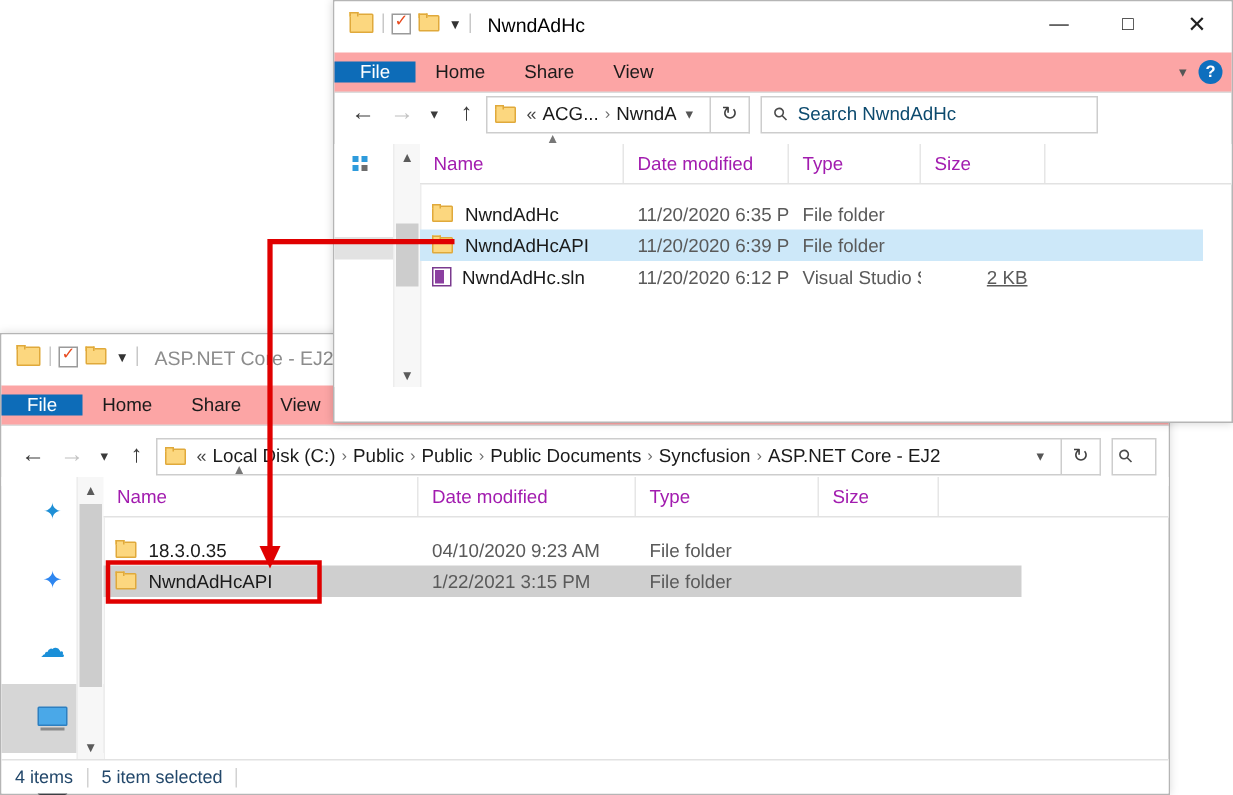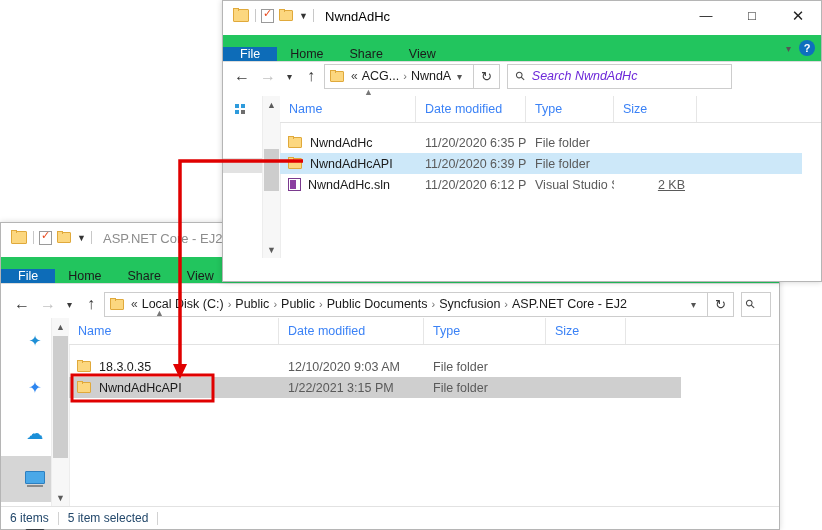--- a/index.html
+++ b/index.html
@@ -25,21 +25,21 @@
   .qat-sep{width:1px;height:13px;background:#c8c8c8;display:inline-block;}
   .prop-ico{width:13px;height:14px;border:1px solid #9a9a9a;background:#fff;position:relative;box-sizing:border-box;}
   .prop-ico:after{content:"✓";position:absolute;left:1px;top:-3px;font-size:11px;color:#e8491d;font-weight:bold;}
   .qat-caret{font-size:9px;color:#333;line-height:1;position:relative;top:1px;}
   .wtitle{position:absolute;left:102px;top:8px;font-size:13px;color:#000;white-space:nowrap;}
   .wtitle.inactive{color:#8c8c8c;}
   .wbtns{position:absolute;right:0;top:0;display:flex;}
   .wbtn{width:46px;height:29px;display:flex;align-items:center;justify-content:center;font-size:13px;color:#222;}
   .wbtn.close{font-size:15px;}
 
-  .ribbon{height:26px;background:#22c55e;border-bottom:1px solid #dcdcdc;position:relative;display:flex;align-items:flex-end;}
+  .ribbon{height:26px;background:#fca5a5;border-bottom:1px solid #dcdcdc;position:relative;display:flex;align-items:center;}
   .rtab{padding:0 13px;display:flex;align-items:center;font-size:12.5px;color:#1b1b1b;}
   .rtab.file{background:#0d6cb8;color:#fff;font-weight:400;padding:0 17px;}
   .ribbon-right{position:absolute;right:6px;top:0;height:26px;display:flex;align-items:center;gap:8px;}
   .chev-small{font-size:10px;color:#555;}
   .help-ico{width:16px;height:16px;border-radius:50%;background:#0e6fbe;color:#fff;font-size:11px;
     display:flex;align-items:center;justify-content:center;font-weight:bold;}
 
   .navbar{height:40px;display:flex;align-items:center;padding:0 8px;background:#fff;box-sizing:border-box;}
   .nav-arrow{width:26px;height:26px;display:flex;align-items:center;justify-content:center;font-size:16px;color:#3b3b3b;}
   .nav-arrow.dim{color:#c2c2c2;}
@@ -48,23 +48,23 @@
     padding:0 5px;box-sizing:border-box;min-width:0;}
   .crumbs{display:flex;align-items:center;gap:4px;font-size:12.5px;color:#1a1a1a;white-space:nowrap;overflow:hidden;flex:1;}
   .crumb-sep{color:#6f6f6f;font-size:11px;}
   .crumb-head{color:#444;font-size:12px;}
   .addr-caret{font-size:10px;color:#555;padding:0 6px;}
   .refresh-btn{width:26px;height:25px;border:1px solid #cdcdcd;border-left:none;background:#fff;
     display:flex;align-items:center;justify-content:center;font-size:13px;color:#3f3f3f;box-sizing:border-box;}
   .searchbox{width:225px;height:25px;border:1px solid #cdcdcd;background:#fff;margin-left:7px;
     display:flex;align-items:center;padding:0 8px;gap:7px;box-sizing:border-box;}
   .search-ico{font-size:12px;color:#4a4a4a;transform:rotate(-45deg);display:inline-block;}
-  .search-ph{font-size:12.5px;color:#6d28d9;font-style:italic;}
-
-  .colhdr{height:26px;display:flex;align-items:center;border-bottom:1px solid #e2e2e2;background:#fff;font-size:12.5px;color:#3b82f6;}
+  .search-ph{font-size:12.5px;color:#0c4a6e;}
+
+  .colhdr{height:26px;display:flex;align-items:center;border-bottom:1px solid #e2e2e2;background:#fff;font-size:12.5px;color:#a21caf;}
   .colhdr .cell{height:26px;display:flex;align-items:center;padding-left:9px;border-right:1px solid #e6e6e6;box-sizing:border-box;}
   .row{height:21px;display:flex;align-items:center;font-size:12.5px;color:#1b1b1b;}
   .row .cell{height:21px;display:flex;align-items:center;padding-left:9px;box-sizing:border-box;overflow:hidden;white-space:nowrap;}
   .row .cell.nm{gap:7px;padding-left:8px;}
   .row.sel-blue{background:#cde8f9;}
   .row.sel-gray{background:#cfcfcf;}
   .dim{color:#5a5a5a;}
   .sz{justify-content:flex-end;padding-right:12px !important;text-decoration:underline;}
   .sln-ico{width:13px;height:13px;border:1px solid #7a3a8e;background:#fff;position:relative;box-sizing:border-box;}
   .sln-ico:after{content:"";position:absolute;left:1px;top:1px;width:6px;height:9px;background:#8b3fa0;}
@@ -192,39 +192,39 @@
       <div class="cell" style="width:122px">Type</div>
       <div class="cell" style="width:80px">Size</div>
     </div>
 
     <div style="padding-top:11px">
       <div class="row">
         <div class="cell nm" style="width:210px">
           <span class="folder-ico"></span>
           <span>18.3.0.35</span>
         </div>
-        <div class="cell dim" style="width:145px">12/10/2020 9:03 AM</div>
+        <div class="cell dim" style="width:145px">04/10/2020 9:23 AM</div>
         <div class="cell dim" style="width:122px">File folder</div>
         <div class="cell dim sz" style="width:80px"></div>
       </div>
 
       <div class="row sel-gray" style="width:612px">
         <div class="cell nm" style="width:210px">
           <span class="folder-ico"></span>
           <span>NwndAdHcAPI</span>
         </div>
         <div class="cell dim" style="width:145px">1/22/2021 3:15 PM</div>
         <div class="cell dim" style="width:122px">File folder</div>
         <div class="cell dim sz" style="width:80px"></div>
       </div>
     </div>
   </div>
 
   <div class="statusbar">
-    <div class="st-item">6 items</div>
+    <div class="st-item">4 items</div>
     <div class="st-item">5 item selected</div>
   </div>
 </div>
 
 <div class="win" id="win-top">
 
   <div class="titlebar">
     <div class="qat">
       <span class="folder-ico lg"></span>
       <span class="qat-sep"></span>

